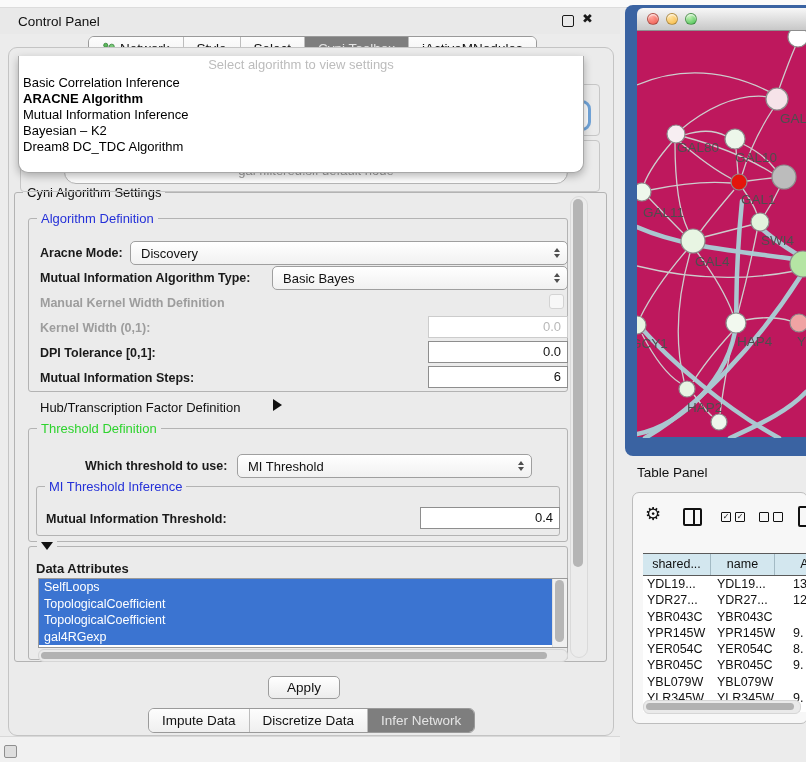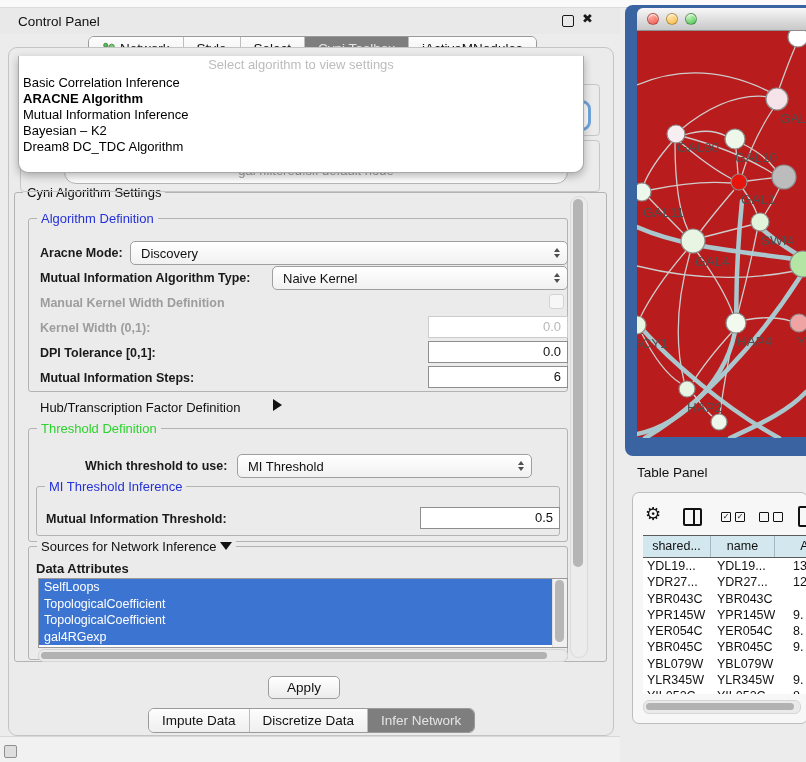--- a/index.html
+++ b/index.html
@@ -79,33 +79,33 @@
   .bottom-strip{left:0;top:736px;width:620px;height:26px;background:#f1f1f1;border-top:1px solid #d8d8d8;}
   .mini-icon{left:4px;top:745px;width:11px;height:11px;border:1px solid #8f8f8f;border-radius:2px;background:#dedede;}
 
   
   .net-window{left:625px;top:5px;width:181px;height:451px;background:#3a63a2;border-radius:8px 0 0 8px;}
   .mac-title{position:absolute;left:12px;top:3px;right:0;height:23px;background:linear-gradient(#f7f7f7,#c8c8c8);border-bottom:1px solid #8e8e8e;border-radius:6px 0 0 0;display:flex;align-items:center;padding-left:10px;box-sizing:border-box;}
   .tl{width:12px;height:12px;border-radius:50%;display:inline-block;margin-right:7px;border:1px solid rgba(0,0,0,.28);box-sizing:border-box;box-shadow:inset 0 1.5px 1.5px rgba(255,255,255,.75);}
   .tl.red{background:radial-gradient(circle at 35% 30%,#ffa49b,#ef5549);}
   .tl.yellow{background:radial-gradient(circle at 35% 30%,#ffe2a0,#f7b83c);}
   .tl.green{background:radial-gradient(circle at 35% 30%,#c0f0b3,#3fc04a);}
-  .mac-canvas{position:absolute;left:12px;top:26px;right:0;bottom:19px;background:#b91c1c;}
+  .mac-canvas{position:absolute;left:12px;top:26px;right:0;bottom:19px;background:#be185d;}
   .nlabel{font-size:13.5px;fill:#4e4e4e;font-family:"Liberation Sans","DejaVu Sans",sans-serif;}
 
   
   .tp-label{left:637px;top:465px;font-size:13.5px;color:#111;}
   .tp{left:632px;top:492px;width:174px;height:230px;background:#f7f7f7;border:1px solid #bdbdbd;border-radius:7px;overflow:hidden;}
   .gear{position:absolute;left:12px;top:12px;font-size:18px;color:#111;line-height:18px;}
   .colsicon{position:absolute;left:50px;top:15px;width:15px;height:14px;border:2px solid #111;border-radius:2px;}
   .colsicon i{position:absolute;left:50%;top:0;width:2px;height:100%;background:#111;}
   .pairs{position:absolute;top:19px;display:flex;gap:4px;}
   .sq{width:8px;height:8px;border:1.5px solid #111;border-radius:1px;font-size:8px;line-height:8px;font-weight:bold;color:#111;text-align:center;}
   .docicon{position:absolute;left:165px;top:13px;width:16px;height:17px;border:2px solid #111;border-radius:2px;background:#f7f7f7;}
-  .tbl{position:absolute;left:10px;top:42px;width:164px;overflow:hidden;}
+  .tbl{position:absolute;left:10px;top:60px;width:164px;overflow:hidden;}
   .tbl-inner{width:192px;}
   .thead{display:flex;border-top:1.5px solid #5a5a5a;border-bottom:1.5px solid #5a5a5a;}
   .th{background:#d3e7ef;font-size:12.5px;color:#111;text-align:center;height:21px;line-height:21px;border-right:1px solid #a3bac4;box-sizing:border-box;}
   .tbody{height:136px;overflow:hidden;background:#fff;}
   .tr{display:flex;height:16.3px;}
   .td{font-size:12.5px;color:#111;line-height:16.3px;box-sizing:border-box;white-space:nowrap;overflow:hidden;}
 </style>
 </head>
 <body>
 
@@ -173,21 +173,21 @@
   <span class="lbl" style="left:40px;top:246px;">Aracne Mode:</span>
   <div class="combo" style="left:130px;top:241px;width:436px;">
     <span class="combo-text">Discovery</span>
     <span class="spinner">
         <i class="up"></i>
         <i class="dn"></i>
       </span>
   </div>
   <span class="lbl" style="left:40px;top:271px;">Mutual Information Algorithm Type:</span>
   <div class="combo" style="left:272px;top:266px;width:294px;">
-    <span class="combo-text">Naive Kernel</span>
+    <span class="combo-text">Basic Bayes</span>
     <span class="spinner">
         <i class="up"></i>
         <i class="dn"></i>
       </span>
   </div>
   <span class="lbl dis" style="left:40px;top:296px;">Manual Kernel Width Definition</span>
   <div class="chk" style="left:549px;top:294px;"></div>
   <span class="lbl dis" style="left:40px;top:321px;">Kernel Width (0,1):</span>
   <div class="field dis" style="left:428px;top:316px;width:132px;">0.0</div>
   <span class="lbl" style="left:40px;top:346px;">DPI Tolerance [0,1]:</span>
@@ -206,24 +206,24 @@
     <span class="combo-text">MI Threshold</span>
     <span class="spinner">
         <i class="up"></i>
         <i class="dn"></i>
       </span>
   </div>
   <div class="abs gbox" style="left:36px;top:486px;width:522px;height:48px;">
     <span class="gtitle blue">MI Threshold Inference</span>
   </div>
   <span class="lbl" style="left:46px;top:512px;">Mutual Information Threshold:</span>
-  <div class="field" style="left:420px;top:507px;width:132px;">0.5</div>
+  <div class="field" style="left:420px;top:507px;width:132px;">0.4</div>
 
   <div class="abs gbox" style="left:28px;top:546px;width:538px;height:112px;">
-    <span class="gtitle"><span>Sources for Network Inference</span> <span class="tri-down"></span></span>
+    <span class="gtitle"> <span class="tri-down"></span></span>
   </div>
   <span class="lbl" style="left:36px;top:561px;font-size:13px;">Data Attributes</span>
   <div class="abs attrlist">
     <div>
         <div class="attr">SelfLoops</div>
         <div class="attr">TopologicalCoefficient</div>
         <div class="attr">TopologicalCoefficient</div>
         <div class="attr">gal4RGexp</div>
       </div>
     <div class="vscr">

